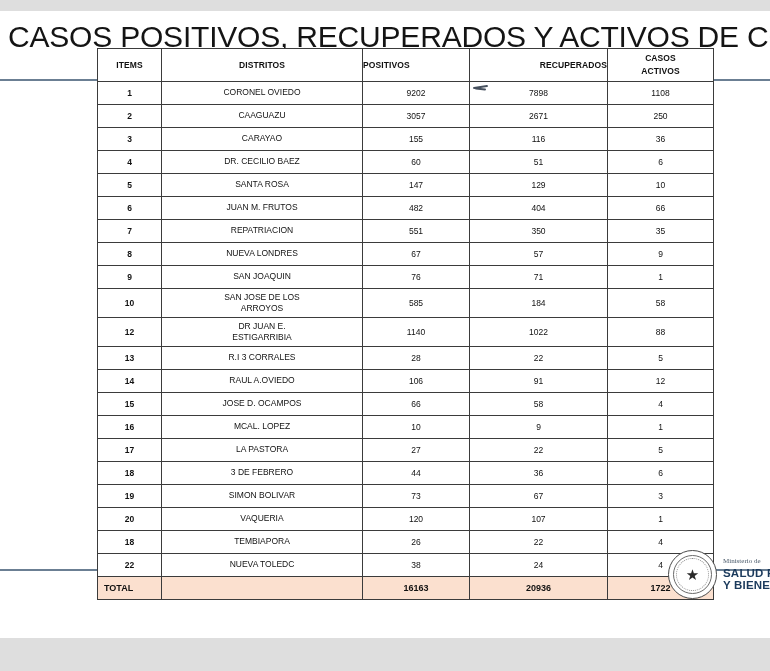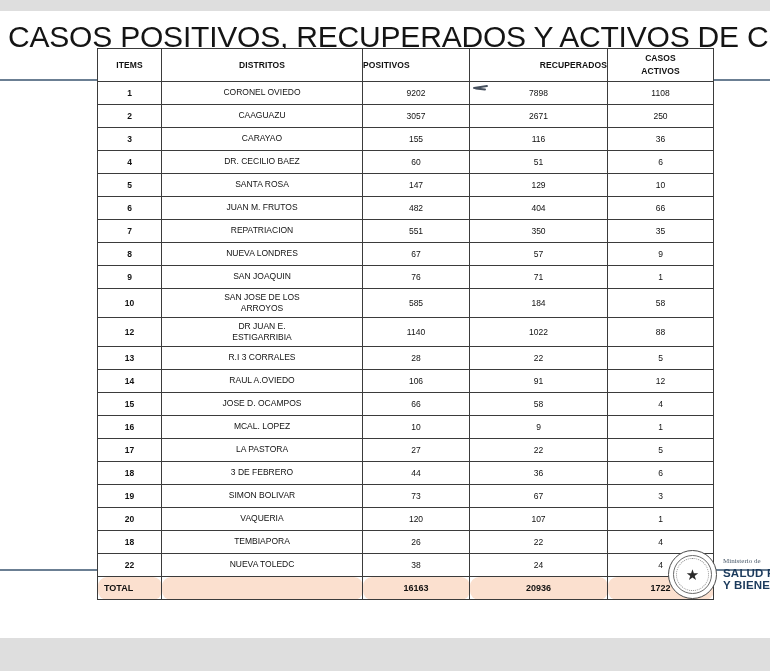--- a/index.html
+++ b/index.html
@@ -106,21 +106,20 @@
     vertical-align: bottom;
     padding-bottom: 2px;
   }
   tr.total td {
     background: #fbe0cf;
     font-weight: bold;
     font-size: 9px;
     height: 18px;
     vertical-align: middle;
     padding-bottom: 0;
-    border-radius: 9px;
   }
   tr.total td.items {
     text-align: left;
     padding-left: 6px;
   }
   .dist-line { display: block; }
 
   
   .scribble {
     position: absolute;

